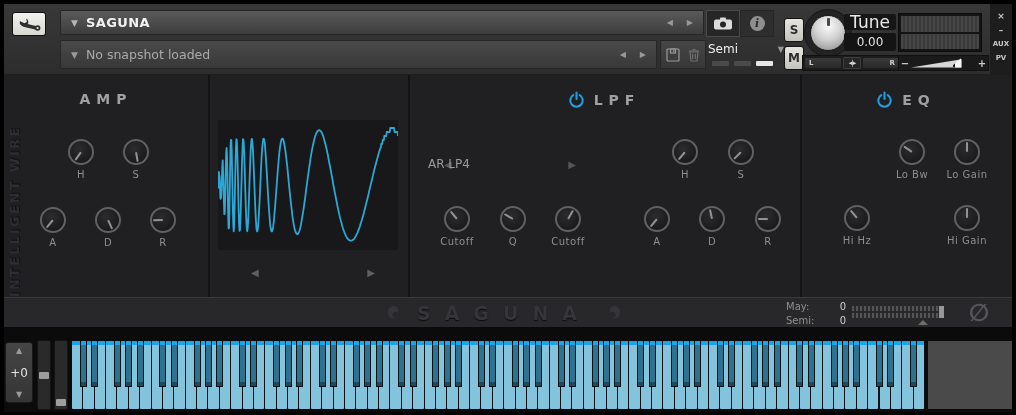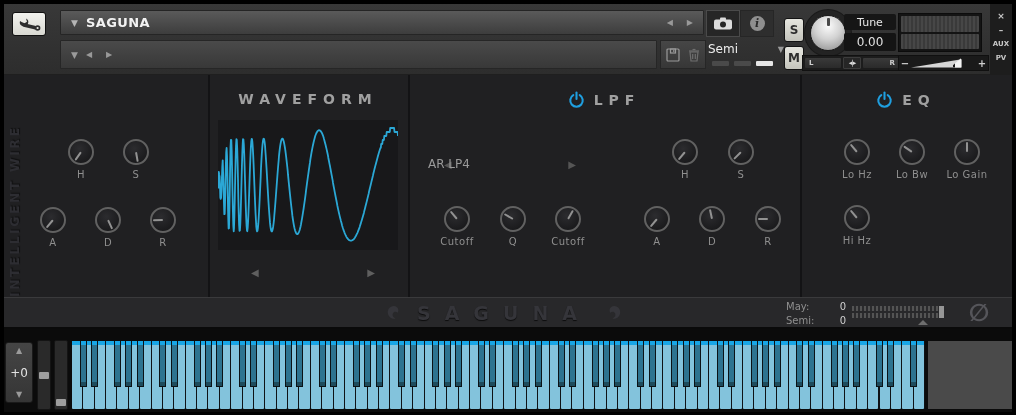--- a/index.html
+++ b/index.html
@@ -23,21 +23,21 @@
   .info-cell{width:34px;height:27px;background:#2e2e2e;border:1px solid #262626;display:flex;align-items:center;justify-content:center;}
   .info-glyph{width:15px;height:15px;border-radius:50%;background:#8f8f8f;color:#2a2a2a;font-size:11px;font-weight:bold;font-family:"DejaVu Serif",serif;font-style:italic;display:flex;align-items:center;justify-content:center;}
   .purge-block{left:704px;top:37px;width:80px;height:16px;display:flex;align-items:center;color:#eee;font-size:12px;}
   .purge-chev{margin-left:auto;margin-right:4px;color:#9a9a9a;font-size:8px;}
   .mem-bars{left:708px;top:57px;width:70px;height:6px;display:flex;gap:5px;}
   .mem-bars span{width:17px;height:5px;border-radius:1px;background:#4a4a4a;}
   .mem-bars span:last-child{background:#e6e6e6;}
   .sm-btn{width:20px;height:24px;background:linear-gradient(#e6e6df,#c4c4bc);border:1px solid #141414;border-radius:3px;color:#2e2e2e;font-size:12px;font-weight:bold;display:flex;align-items:center;justify-content:center;}
   #tune-knob{left:806px;top:11px;width:36px;height:36px;border-radius:50%;background:radial-gradient(circle at 50% 30%,#fbfbfb,#d2d2d2 45%,#8e8e8e 95%);border:1px solid #1a1a1a;box-shadow:0 0 0 5px #232323,0 0 0 6px #1a1a1a;}
   #tune-knob::after{content:"";position:absolute;left:50%;top:2px;width:3px;height:8px;margin-left:-1.5px;background:#4a4a4a;border-radius:1px;}
-  .tune-box{left:840px;top:10px;width:52px;height:16px;background:#161616;border-radius:2px;color:#e8e8e8;font-size:11px;display:flex;align-items:center;justify-content:center;}
+  .tune-box{left:840px;top:10px;width:52px;height:16px;background:#161616;border-radius:2px;color:#e8e8e8;font-size:17px;display:flex;align-items:center;justify-content:center;}
   .value-box{left:840px;top:29px;width:52px;height:18px;background:#141414;border-radius:2px;color:#e0e0e0;font-size:12px;display:flex;align-items:center;justify-content:center;}
   .pan-slider{left:798px;top:51px;width:100px;height:16px;background:#1c1c1c;border:1px solid #111;display:flex;align-items:center;}
   .pan-half{flex:1;height:10px;margin:0 2px;background:linear-gradient(#3a3a3a,#2a2a2a);border-radius:1px;position:relative;}
   .pan-l,.pan-r{position:absolute;top:1px;font-size:7px;color:#cfcfcf;font-weight:bold;}
   .pan-center{width:18px;height:12px;background:#262626;border:1px solid #3c3c3c;border-radius:1px;color:#ddd;font-size:7px;display:flex;align-items:center;justify-content:center;letter-spacing:-1px;}
   .meters{left:894px;top:9px;width:84px;height:39px;background:#141414;border:1px solid #0c0c0c;padding:2px;display:flex;flex-direction:column;gap:2px;}
   .meter-bar{flex:1;background:repeating-linear-gradient(90deg,#474747 0 2px,#3a3a3a 2px 4px);border-radius:1px;}
   .vol-slider{left:894px;top:51px;width:91px;height:16px;background:#1a1a1a;border:1px solid #101010;display:flex;align-items:center;}
   .vol-sign{width:12px;text-align:center;color:#cfcfcf;font-size:10px;font-weight:bold;}
   .vol-track{flex:1;height:12px;position:relative;}
@@ -111,20 +111,21 @@
       <span class="title-caret">▼</span>
       <span class="title-text">SAGUNA</span>
       <span class="bar-arrows">
         <span>◀</span>
         <span>▶</span>
       </span>
     </div>
 
     <div class="snap-bar abs">
       <span class="snap-caret">▼</span>
+      <span class="snap-text">No snapshot loaded</span>
       <span class="bar-arrows">
         <span>◀</span>
         <span>▶</span>
       </span>
     </div>
 
     <div class="file-box abs">
       <svg width="14" height="14" viewBox="0 0 14 14" fill="none" stroke="#9a9a9a" stroke-width="1.2">
         <rect x="1" y="1" width="12" height="12" rx="1"></rect>
           <rect x="4.5" y="1" width="5" height="4"></rect>
@@ -202,20 +203,23 @@
   </div>
 
   <div id="main" class="abs">
     <span id="side-text" class="abs">INTELLIGENT WIRE</span>
 
     <div class="divider abs" style="left:204px;"></div>
     <div class="divider abs" style="left:404px;"></div>
     <div class="divider abs" style="left:796px;"></div>
 
     <div class="section abs" style="left:0;width:204px;">
+      <div class="sec-title">
+          <span>AMP</span>
+        </div>
       <div class="abs" style="inset:0;">
           <div class="knob-unit" style="left: 55px; top: 64px;">
             <div class="knob">
               <div class="ptr" style="transform:rotate(35deg)"></div>
             </div>
             <div class="klabel">H</div>
           </div>
           <div class="knob-unit" style="left: 110px; top: 64px;">
             <div class="knob">
               <div class="ptr" style="transform:rotate(350deg)"></div>
@@ -237,23 +241,20 @@
           <div class="knob-unit" style="left: 137px; top: 132px;">
             <div class="knob">
               <div class="ptr" style="transform:rotate(88deg)"></div>
             </div>
             <div class="klabel">R</div>
           </div>
         </div>
     </div>
 
     <div class="section abs" style="left:204px;width:200px;">
-      <div class="sec-title">
-          <span>WAVEFORM</span>
-        </div>
       <svg id="wave-display" class="abs" viewBox="0 0 180 130" preserveAspectRatio="none">
         <polyline id="wave-line" fill="none" stroke-width="1.8" stroke-linejoin="round" points="0.0,62.4 0.4,67.7 0.8,51.8 1.2,54.7 1.6,56.4 2.0,66.1 2.3,77.4 2.7,78.9 3.1,77.8 3.5,69.2 3.9,58.6 4.3,46.7 4.7,40.3 5.1,52.1 5.5,66.0 5.9,80.9 6.3,94.2 6.7,94.0 7.0,84.9 7.4,66.4 7.8,47.4 8.2,32.4 8.6,28.0 9.0,35.7 9.4,53.6 9.8,76.1 10.2,96.5 10.6,108.5 11.0,108.3 11.3,95.8 11.7,74.2 12.1,49.1 12.5,27.0 12.9,19.9 13.3,20.1 13.7,30.9 14.1,49.3 14.5,71.1 14.9,91.2 15.3,105.5 15.7,111.3 16.0,107.8 16.4,95.9 16.8,78.2 17.2,58.3 17.6,39.9 18.0,26.1 18.4,19.2 18.8,20.0 19.2,28.2 19.6,42.1 20.0,59.4 20.3,77.3 20.7,93.1 21.1,104.8 21.5,110.8 21.9,110.4 22.3,104.1 22.7,92.8 23.1,78.1 23.5,62.0 23.9,46.5 24.3,33.3 24.7,23.9 25.0,19.1 25.4,19.4 25.8,24.4 26.2,33.5 26.6,45.7 27.0,59.5 27.4,73.8 27.8,87.0 28.2,98.1 28.6,106.2 29.0,110.6 29.3,111.2 29.7,108.0 30.1,101.4 30.5,92.1 30.9,80.9 31.3,68.7 31.7,56.3 32.1,44.7 32.5,34.7 32.9,26.7 33.3,21.4 33.7,18.8 34.0,19.1 34.4,22.2 34.8,27.8 35.2,35.4 35.6,44.5 36.0,54.7 36.4,65.3 36.8,75.7 37.2,85.5 37.6,94.1 38.0,101.3 38.3,106.6 38.7,110.0 39.1,111.4 39.5,110.7 39.9,108.1 40.3,103.7 40.7,97.8 41.1,90.7 41.5,82.7 41.9,74.2 42.3,65.4 42.7,56.6 43.0,48.3 43.4,40.7 43.8,33.9 44.2,28.3 44.6,23.8 45.0,20.7 45.4,19.0 45.8,18.6 46.2,19.6 46.6,21.9 47.0,25.3 47.3,29.7 47.7,35.0 48.1,41.1 48.5,47.6 48.9,54.5 49.3,61.6 49.7,68.6 50.1,75.5 50.5,82.1 50.9,88.2 51.3,93.8 51.7,98.7 52.0,102.9 52.4,106.3 52.8,108.8 53.2,110.5 53.6,111.3 54.0,111.3 54.4,110.4 54.8,108.8 55.2,106.4 55.6,103.4 56.0,99.8 56.3,95.7 56.7,91.2 57.1,86.3 57.5,81.1 57.9,75.8 58.3,70.4 58.7,65.0 59.1,59.6 59.5,54.3 59.9,49.3 60.3,44.5 60.7,40.0 61.0,35.8 61.4,32.1 61.8,28.8 62.2,25.9 62.6,23.5 63.0,21.5 63.4,20.1 63.8,19.1 64.2,18.7 64.6,18.7 65.0,19.1 65.3,20.0 65.7,21.3 66.1,23.0 66.5,25.1 66.9,27.5 67.3,30.2 67.7,33.1 68.1,36.4 68.5,39.8 68.9,43.3 69.3,47.0 69.7,50.8 70.0,54.7 70.4,58.7 70.8,62.6 71.2,66.6 71.6,70.5 72.0,74.4 72.4,78.2 72.8,81.9 73.2,85.5 73.6,88.9 74.0,92.1 74.3,95.2 74.7,98.0 75.1,100.7 75.5,103.1 75.9,105.3 76.3,107.3 76.7,109.0 77.1,110.5 77.5,111.7 77.9,112.7 78.3,113.4 78.7,113.9 79.0,114.1 79.4,114.1 79.8,113.9 80.2,113.4 80.6,112.7 81.0,111.8 81.4,110.7 81.8,109.4 82.2,107.9 82.6,106.3 83.0,104.4 83.3,102.5 83.7,100.3 84.1,98.1 84.5,95.7 84.9,93.2 85.3,90.6 85.7,88.0 86.1,85.2 86.5,82.4 86.9,79.6 87.3,76.7 87.7,73.7 88.0,70.8 88.4,67.8 88.8,64.9 89.2,61.9 89.6,59.0 90.0,56.1 90.4,53.3 90.8,50.5 91.2,47.7 91.6,45.0 92.0,42.4 92.3,39.9 92.7,37.4 93.1,35.0 93.5,32.7 93.9,30.5 94.3,28.4 94.7,26.4 95.1,24.5 95.5,22.7 95.9,21.0 96.3,19.5 96.7,18.1 97.0,16.7 97.4,15.5 97.8,14.5 98.2,13.5 98.6,12.7 99.0,12.0 99.4,11.4 99.8,10.9 100.2,10.6 100.6,10.3 101.0,10.2 101.3,10.2 101.7,10.4 102.1,10.6 102.5,10.9 102.9,11.4 103.3,12.0 103.7,12.6 104.1,13.4 104.5,14.3 104.9,15.3 105.3,16.5 105.7,17.7 106.0,19.0 106.4,20.4 106.8,21.9 107.2,23.4 107.6,25.0 108.0,26.7 108.4,28.4 108.8,30.1 109.2,32.0 109.6,33.8 110.0,35.7 110.3,37.7 110.7,39.7 111.1,41.7 111.5,43.8 111.9,45.8 112.3,47.9 112.7,50.0 113.1,52.2 113.5,54.3 113.9,56.4 114.3,58.6 114.7,60.7 115.0,62.9 115.4,65.0 115.8,67.1 116.2,69.2 116.6,71.3 117.0,73.4 117.4,75.5 117.8,77.5 118.2,79.5 118.6,81.5 119.0,83.5 119.3,85.4 119.7,87.3 120.1,89.1 120.5,90.9 120.9,92.7 121.3,94.4 121.7,96.1 122.1,97.7 122.5,99.3 122.9,100.9 123.3,102.3 123.7,103.8 124.0,105.2 124.4,106.5 124.8,107.8 125.2,109.0 125.6,110.1 126.0,111.2 126.4,112.3 126.8,113.3 127.2,114.2 127.6,115.1 128.0,115.9 128.3,116.6 128.7,117.3 129.1,117.9 129.5,118.4 129.9,118.9 130.3,119.4 130.7,119.7 131.1,120.1 131.5,120.3 131.9,120.5 132.3,120.6 132.7,120.7 133.0,120.7 133.4,120.6 133.8,120.5 134.2,120.3 134.6,120.1 135.0,119.8 135.4,119.5 135.8,119.1 136.2,118.6 136.6,118.1 137.0,117.5 137.3,116.9 137.7,116.2 138.1,115.5 138.5,114.7 138.9,113.9 139.3,113.1 139.7,112.2 140.1,111.2 140.5,110.2 140.9,109.2 141.3,108.1 141.7,107.0 142.0,105.8 142.4,104.6 142.8,103.4 143.2,102.1 143.6,100.8 144.0,99.5 144.4,98.1 144.8,96.7 145.2,95.3 145.6,93.9 146.0,92.4 146.3,90.9 146.7,89.4 147.1,87.9 147.5,86.3 147.9,84.8 148.3,83.2 148.7,81.6 149.1,80.0 149.5,78.4 149.9,76.7 150.3,75.1 150.7,73.5 151.0,71.8 151.4,70.2 151.8,68.5 152.2,66.9 152.6,65.2 153.0,63.6 153.4,61.9 153.8,60.3 154.2,58.6 154.6,57.0 155.0,55.4 155.3,53.8 155.7,52.2 156.1,50.6 156.5,49.0 156.9,47.5 157.3,45.9 157.7,44.4 158.1,42.9 158.5,41.4 158.9,40.0 159.3,38.5 159.7,37.1 160.0,35.8 160.4,34.4 160.8,33.1 161.2,31.8 161.6,30.5 162.0,29.2 162.4,28.0 162.8,28.0 163.2,24.0 163.6,24.0 164.0,24.0 164.3,24.0 164.7,20.0 165.1,20.0 165.5,20.0 165.9,20.0 166.3,16.0 166.7,16.0 167.1,16.0 167.5,16.0 167.9,16.0 168.3,16.0 168.7,12.0 169.0,12.0 169.4,12.0 169.8,12.0 170.2,12.0 170.6,12.0 171.0,12.0 171.4,12.0 171.8,12.0 172.2,8.0 172.6,8.0 173.0,8.0 173.3,8.0 173.7,8.0 174.1,8.0 174.5,8.0 174.9,8.0 175.3,8.0 175.7,8.0 176.1,8.0 176.5,12.0 176.9,12.0 177.3,12.0 177.7,12.0 178.0,12.0 178.4,12.0 178.8,12.0 179.2,12.0 179.6,12.0 180.0,16.0" stroke="#2ba8d6"></polyline>
       </svg>
       <div class="selector" style="left:10px;width:180px;top:190px;">
         <span class="sel-arrow" style="left:33px;color:#5f5f5f;">◀</span>
         <span class="sel-arrow" style="right:23px;color:#5f5f5f;">▶</span>
       </div>
     </div>
 
     <div class="section abs" style="left:404px;width:392px;">
@@ -323,43 +324,43 @@
 
     <div class="section abs" style="left:796px;width:212px;">
       <div class="sec-title">
         <svg class="power" viewBox="0 0 18 18" fill="none" stroke="currentColor" stroke-width="2.2" stroke-linecap="round">
           <path d="M5.6 4.4 a6.6 6.6 0 1 0 6.8 0"></path>
             <line x1="9" y1="1.5" x2="9" y2="8.5"></line>
         </svg>
         <span>EQ</span>
       </div>
       <div class="abs" style="inset:0;">
-          <div class="knob-unit" style="left: 35px; top: 64px;">
+          <div class="knob-unit" style="left: 90px; top: 64px;">
+            <div class="knob">
+              <div class="ptr" style="transform:rotate(125deg)"></div>
+            </div>
+            <div class="klabel">Lo Bw</div>
+          </div>
+          <div class="knob-unit" style="left: 145px; top: 64px;">
+            <div class="knob">
+              <div class="ptr" style="transform:rotate(180deg)"></div>
+            </div>
+            <div class="klabel">Lo Gain</div>
+          </div>
+          <div class="knob-unit" style="left: 35px; top: 130px;">
             <div class="knob">
               <div class="ptr" style="transform:rotate(140deg)"></div>
             </div>
-            <div class="klabel">Lo Hz</div>
-          </div>
-          <div class="knob-unit" style="left: 90px; top: 64px;">
-            <div class="knob">
-              <div class="ptr" style="transform:rotate(125deg)"></div>
-            </div>
-            <div class="klabel">Lo Bw</div>
-          </div>
-          <div class="knob-unit" style="left: 145px; top: 64px;">
+            <div class="klabel">Hi Hz</div>
+          </div>
+          <div class="knob-unit" style="left: 145px; top: 130px;">
             <div class="knob">
               <div class="ptr" style="transform:rotate(180deg)"></div>
             </div>
-            <div class="klabel">Lo Gain</div>
-          </div>
-          <div class="knob-unit" style="left: 35px; top: 130px;">
-            <div class="knob">
-              <div class="ptr" style="transform:rotate(140deg)"></div>
-            </div>
-            <div class="klabel">Hi Hz</div>
+            <div class="klabel">Hi Gain</div>
           </div>
         </div>
     </div>
   </div>
 
   <div id="footer" class="abs">
     <div id="logo-row" class="abs">
       <svg class="swirl" viewBox="0 0 18 18">
           <path d="M9 2 C4.5 2 2 6 3 10 C4 13.5 7.5 15.5 10.5 14.5 C8.2 13.8 7 11.6 7.8 9.6 C8.6 7.6 11.2 7.2 12.6 8.8 C14.6 6 12.6 2 9 2 Z"></path>
         </svg>

